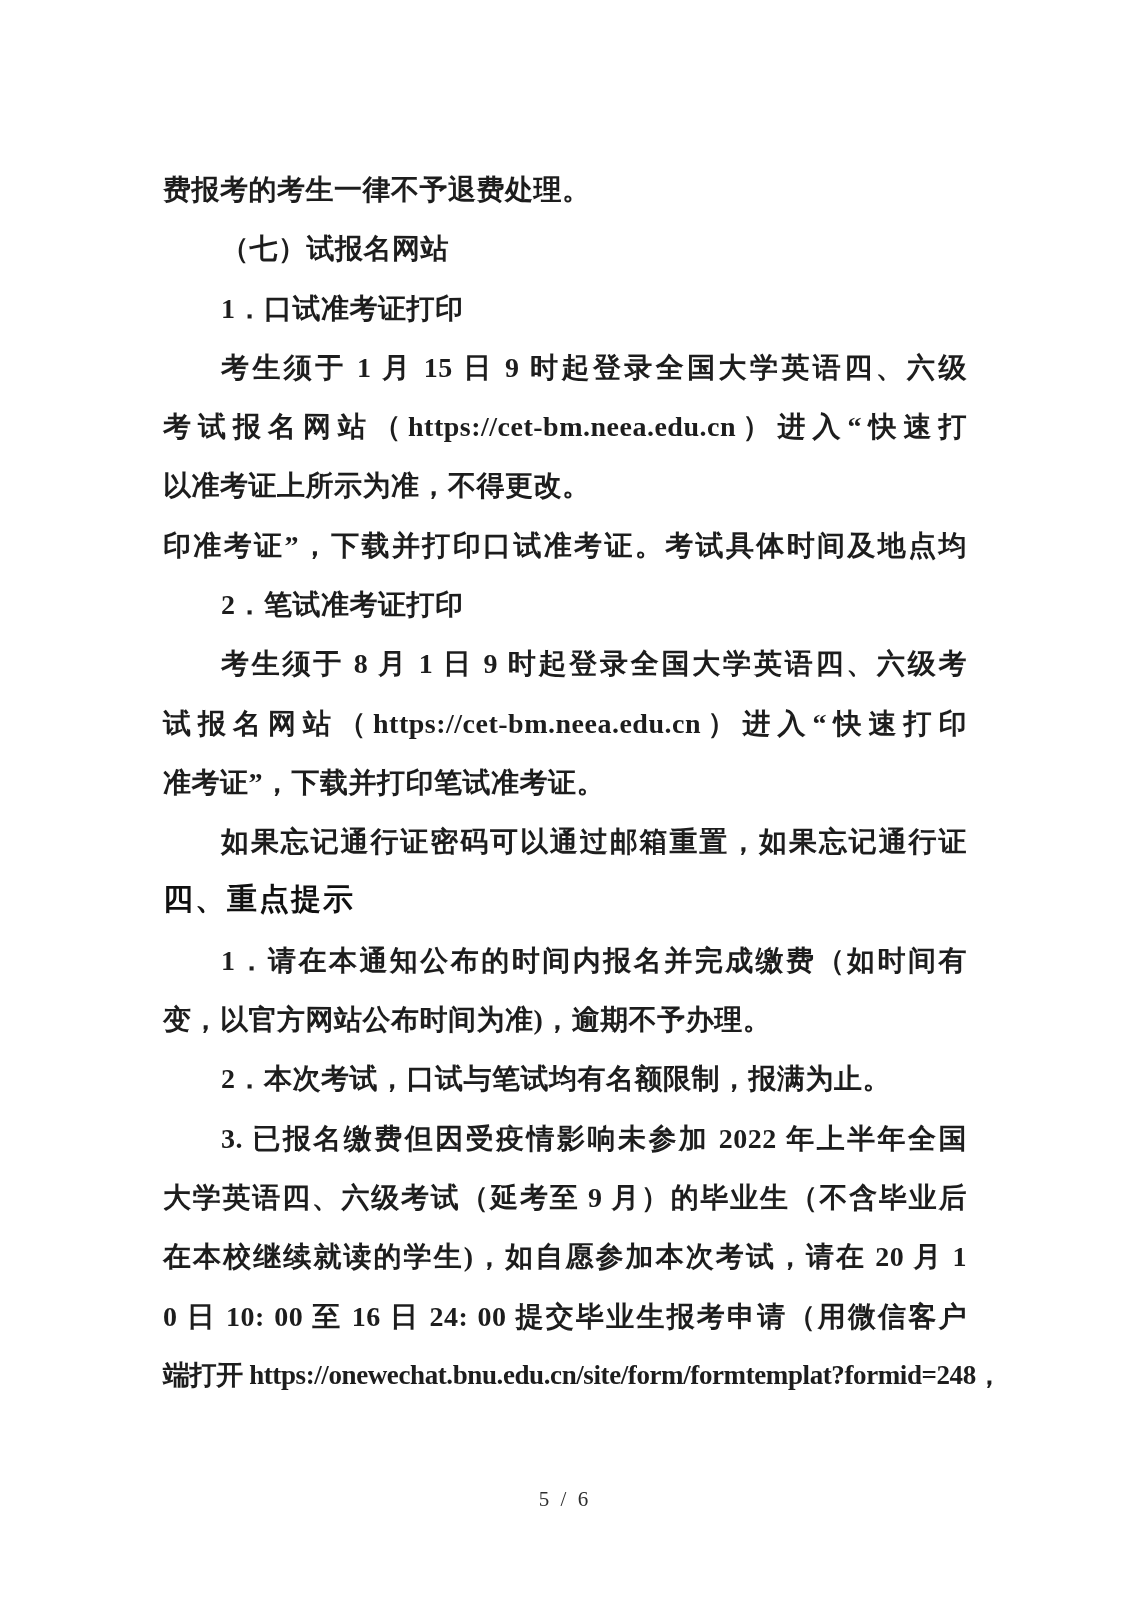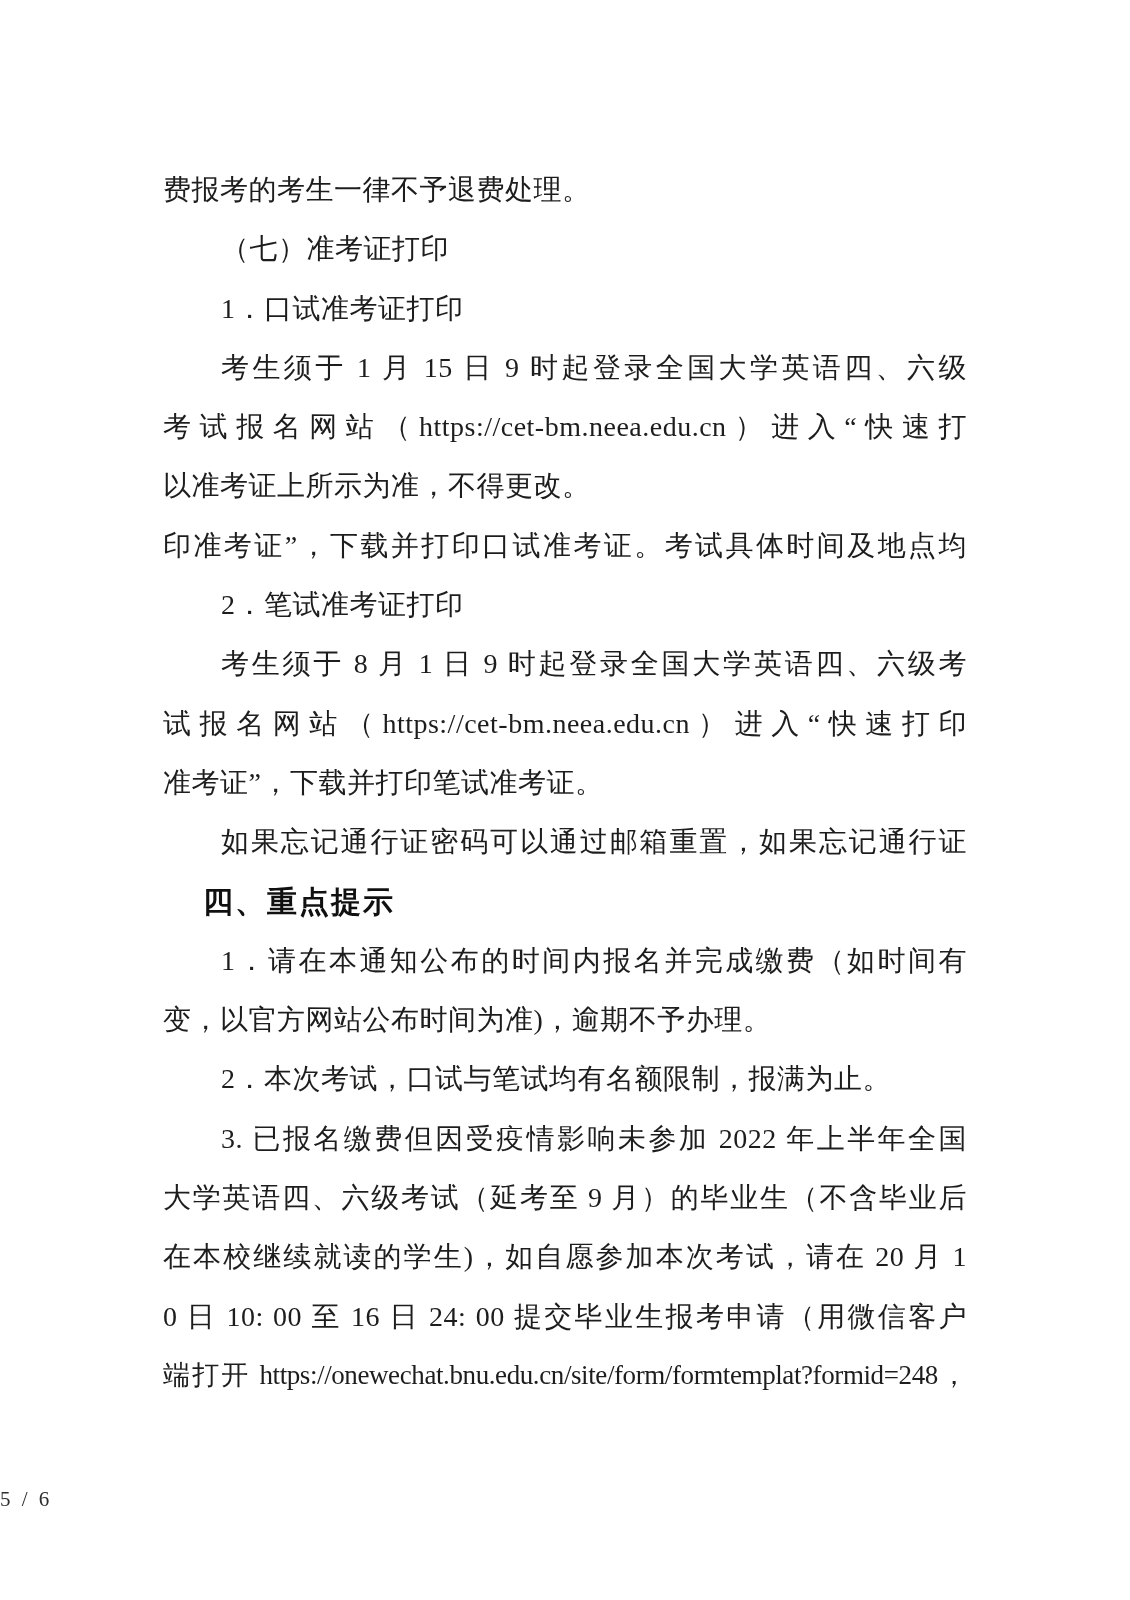--- a/index.html
+++ b/index.html
@@ -20,64 +20,65 @@
     position: absolute;
     left: 163px;
     top: 160px;
     width: 804px;
   }
   .line {
     font-size: 28px;
     height: 59.3px;
     line-height: 59.3px;
     letter-spacing: 0.5px;
+    font-weight: bold;
   }
   
   .ind {
     padding-left: 58px;
   }
   
   .j {
     text-align: justify;
     text-align-last: justify;
     text-justify: inter-character;
   }
   
   .heading {
-    font-family: Liberation Sans, sans-serif;
+    font-family: Liberation Mono, monospace;
     font-weight: 700;
     font-size: 30px;
     color: #101010;
     letter-spacing: 2px;
-    margin-left: 40px;
   }
   
   .url {
     white-space: nowrap;
     font-size: 27px;
     letter-spacing: -0.4px;
   }
   .footer {
     position: absolute;
     top: 1487px;
     left: 0;
     width: 100%;
+    text-align: center;
     font-size: 21px;
     color: #2e2e2e;
     letter-spacing: 3px;
     font-family: "Liberation Serif", "DejaVu Serif", serif;
   }
 </style>
 </head>
 <body>
 
 <div class="page">
   <div class="content">
     <div class="line">费报考的考生一律不予退费处理。</div>
-    <div class="line ind">（七）准考证打印</div>
+    <div class="line ind">（七）试报名网站</div>
     <div class="line ind">1．口试准考证打印</div>
     <div class="line ind j">考生须于 1 月 15 日 9 时起登录全国大学英语四、六级</div>
     <div class="line j">考试报名网站（https://cet-bm.neea.edu.cn）进入“快速打</div>
     <div class="line">以准考证上所示为准，不得更改。</div>
     <div class="line j">印准考证”，下载并打印口试准考证。考试具体时间及地点均</div>
     <div class="line ind">2．笔试准考证打印</div>
     <div class="line ind j">考生须于 8 月 1 日 9 时起登录全国大学英语四、六级考</div>
     <div class="line j">试报名网站（https://cet-bm.neea.edu.cn）进入“快速打印</div>
     <div class="line">准考证”，下载并打印笔试准考证。</div>
     <div class="line ind j">如果忘记通行证密码可以通过邮箱重置，如果忘记通行证</div>

